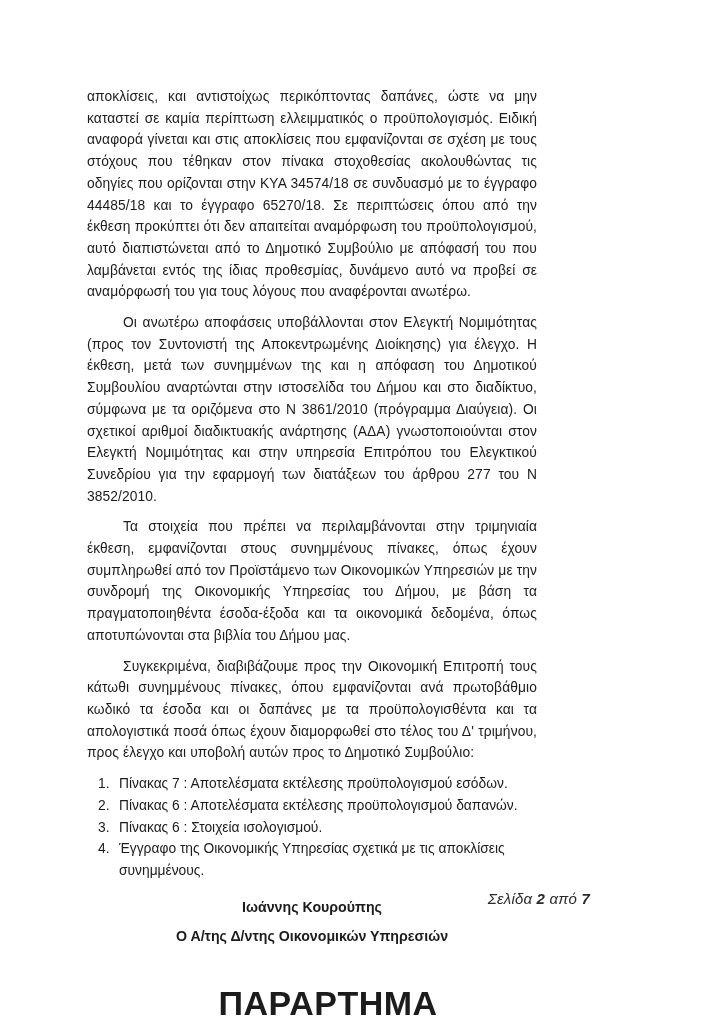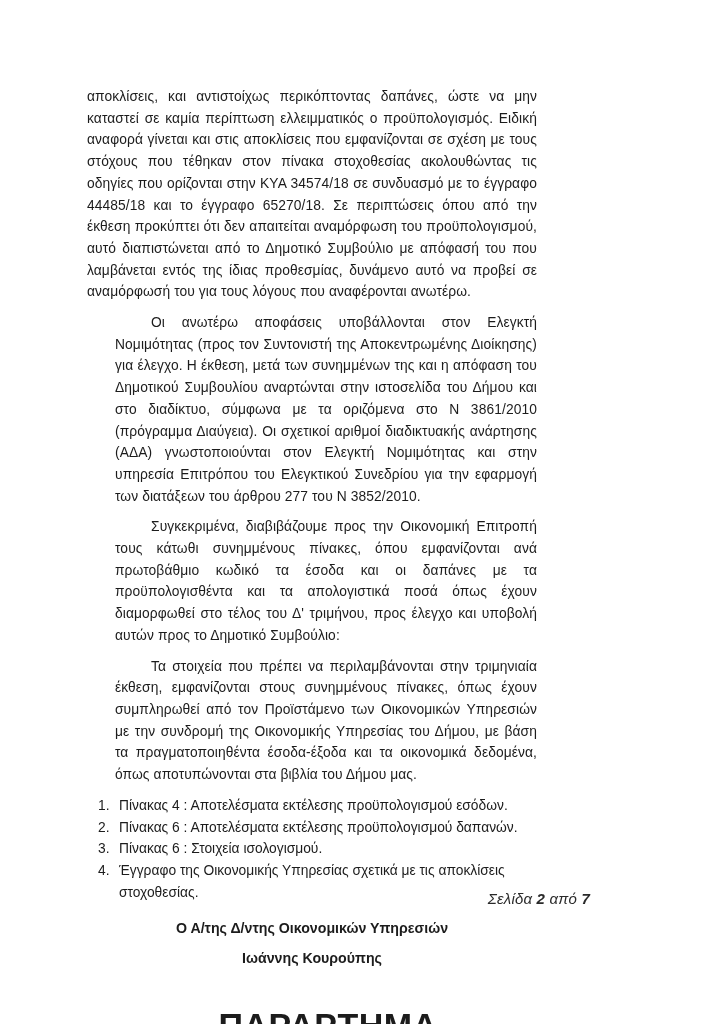--- a/index.html
+++ b/index.html
@@ -26,21 +26,20 @@
   }
   .body-text p {
     margin: 0 0 9px 0;
     font-size: 13.8px;
     line-height: 21.7px;
     text-align: justify;
     letter-spacing: 0.1px;
   }
   .body-text p.indented {
     text-indent: 36px;
-    margin-left: 28px;
   }
   .numbered-list {
     margin: 2px 0 0 0;
     padding: 0;
   }
   .list-row {
     display: flex;
     font-size: 13.8px;
     line-height: 21.7px;
   }
@@ -93,46 +92,46 @@
   }
 </style>
 </head>
 <body>
 
 <div class="page">
 
   <div class="body-text">
     <p>αποκλίσεις,  και αντιστοίχως περικόπτοντας δαπάνες, ώστε να μην καταστεί σε καμία περίπτωση ελλειμματικός ο προϋπολογισμός. Ειδική αναφορά γίνεται και στις αποκλίσεις που εμφανίζονται σε σχέση με τους στόχους που τέθηκαν στον πίνακα στοχοθεσίας ακολουθώντας τις οδηγίες που ορίζονται στην ΚΥΑ 34574/18 σε συνδυασμό με το έγγραφο 44485/18 και το έγγραφο 65270/18.  Σε περιπτώσεις όπου από την έκθεση προκύπτει ότι δεν απαιτείται αναμόρφωση του προϋπολογισμού, αυτό διαπιστώνεται από το Δημοτικό Συμβούλιο με απόφασή του που λαμβάνεται εντός της ίδιας προθεσμίας, δυνάμενο αυτό να προβεί σε αναμόρφωσή του για τους λόγους που αναφέρονται ανωτέρω.</p>
     <p class="indented">Οι ανωτέρω αποφάσεις υποβάλλονται στον Ελεγκτή Νομιμότητας (προς τον Συντονιστή της Αποκεντρωμένης Διοίκησης) για έλεγχο. Η έκθεση, μετά των συνημμένων της  και η απόφαση του Δημοτικού Συμβουλίου αναρτώνται στην ιστοσελίδα του Δήμου και στο διαδίκτυο, σύμφωνα με τα οριζόμενα στο Ν 3861/2010 (πρόγραμμα Διαύγεια). Οι σχετικοί αριθμοί διαδικτυακής ανάρτησης  (ΑΔΑ) γνωστοποιούνται στον Ελεγκτή Νομιμότητας και στην υπηρεσία Επιτρόπου του Ελεγκτικού Συνεδρίου για την εφαρμογή των διατάξεων του άρθρου 277 του Ν 3852/2010.</p>
+    <p class="indented">Τα στοιχεία που πρέπει να περιλαμβάνονται στην τριμηνιαία έκθεση, εμφανίζονται στους συνημμένους πίνακες, όπως έχουν συμπληρωθεί από τον Προϊστάμενο των Οικονομικών Υπηρεσιών με την συνδρομή της Οικονομικής Υπηρεσίας του Δήμου, με βάση τα πραγματοποιηθέντα έσοδα-έξοδα και τα οικονομικά δεδομένα, όπως αποτυπώνονται στα βιβλία του Δήμου μας.</p>
     <p class="indented">Συγκεκριμένα, διαβιβάζουμε προς την Οικονομική Επιτροπή τους κάτωθι συνημμένους πίνακες, όπου εμφανίζονται ανά πρωτοβάθμιο κωδικό τα έσοδα και οι δαπάνες  με τα προϋπολογισθέντα και τα απολογιστικά ποσά όπως έχουν διαμορφωθεί στο τέλος του Δ' τριμήνου, προς έλεγχο και υποβολή αυτών προς το Δημοτικό Συμβούλιο:</p>
-    <p class="indented">Τα στοιχεία που πρέπει να περιλαμβάνονται στην τριμηνιαία έκθεση, εμφανίζονται στους συνημμένους πίνακες, όπως έχουν συμπληρωθεί από τον Προϊστάμενο των Οικονομικών Υπηρεσιών με την συνδρομή της Οικονομικής Υπηρεσίας του Δήμου, με βάση τα πραγματοποιηθέντα έσοδα-έξοδα και τα οικονομικά δεδομένα, όπως αποτυπώνονται στα βιβλία του Δήμου μας.</p>
   </div>
 
   <div class="numbered-list">
     <div class="list-row">
       <span class="num">1.</span>
-      <span class="item-text">Πίνακας 4 : Αποτελέσματα εκτέλεσης προϋπολογισμού εσόδων.</span>
+      <span class="item-text">Πίνακας 7 : Αποτελέσματα εκτέλεσης προϋπολογισμού εσόδων.</span>
     </div>
     <div class="list-row">
       <span class="num">2.</span>
       <span class="item-text">Πίνακας 6 : Αποτελέσματα εκτέλεσης προϋπολογισμού δαπανών.</span>
     </div>
     <div class="list-row">
       <span class="num">3.</span>
       <span class="item-text">Πίνακας 6 : Στοιχεία ισολογισμού.</span>
     </div>
     <div class="list-row">
       <span class="num">4.</span>
-      <span class="item-text">Έγγραφο της Οικονομικής Υπηρεσίας σχετικά με τις αποκλίσεις στοχοθεσίας.</span>
+      <span class="item-text">Έγγραφο της Οικονομικής Υπηρεσίας σχετικά με τις αποκλίσεις συνημμένους.</span>
     </div>
   </div>
 
   <div class="signature-block">
+    <p class="sig-line">Ιωάννης Κουρούπης</p>
     <p class="sig-line">Ο Α/της  Δ/ντης Οικονομικών Υπηρεσιών</p>
-    <p class="sig-line">Ιωάννης Κουρούπης</p>
   </div>
 
   <div class="appendix">
     <span class="appendix-title">ΠΑΡΑΡΤΗΜΑ</span>
   </div>
 
   <div class="page-footer">
     <span>Σελίδα</span>
     <span class="pf-bold">2</span>
     <span>από</span>

